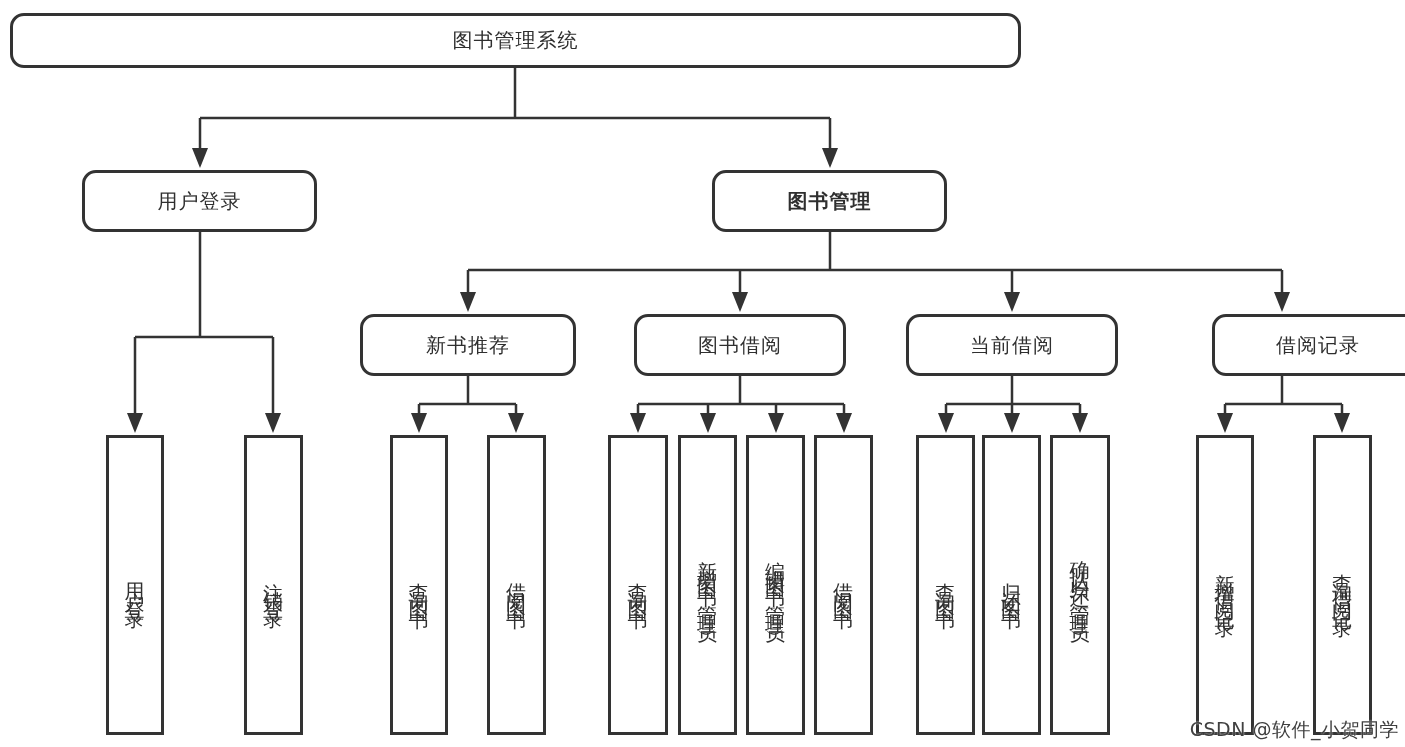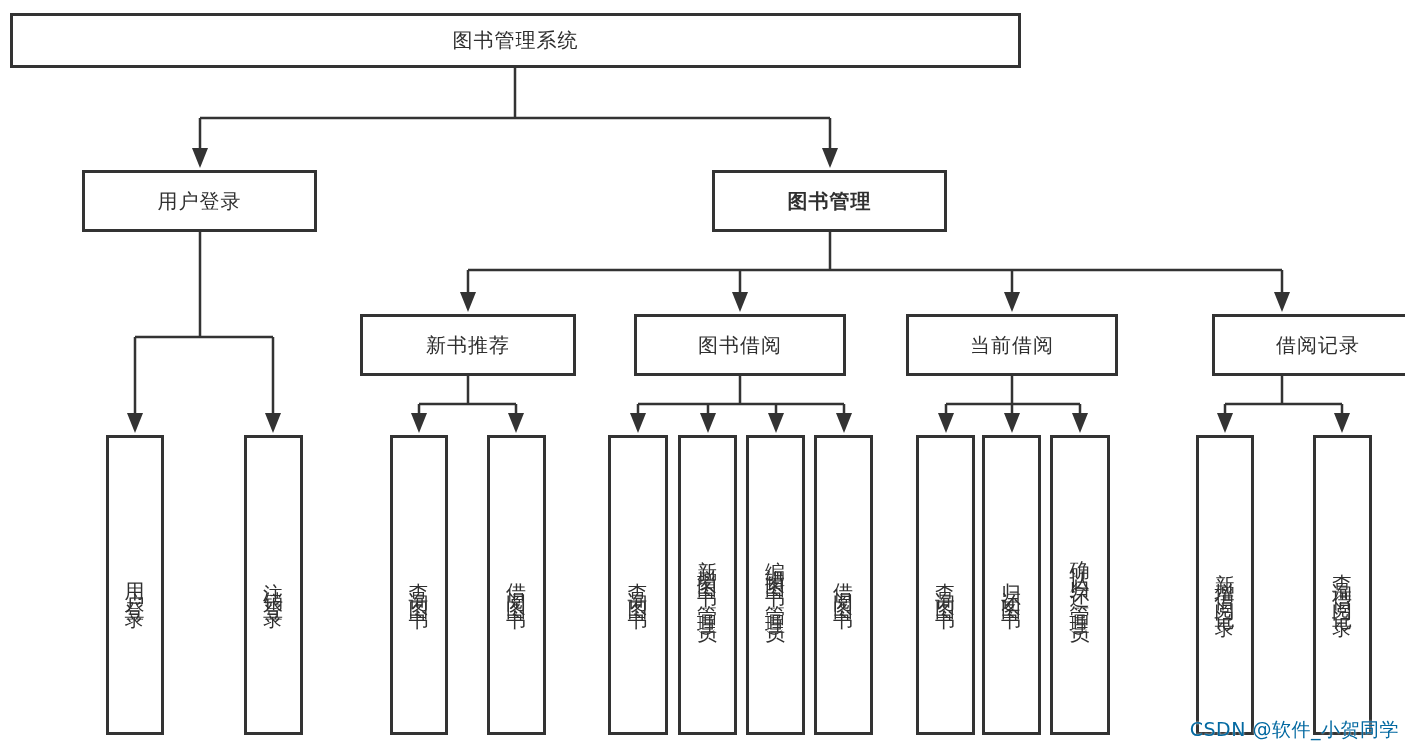--- a/index.html
+++ b/index.html
@@ -8,30 +8,30 @@
     font-family:"DejaVu Sans","Liberation Sans",sans-serif;
     overflow:hidden;
   }
   svg.connectors { position:absolute; left:0; top:0; width:1405px; height:747px; }
   .box {
     position:absolute; box-sizing:border-box; background:#ffffff;
     border:3px solid #333333; color:#2f2f2f;
     display:flex; align-items:center; justify-content:center;
     z-index:2;
   }
-  .box.h { height:62px; font-size:20px; letter-spacing:1px; }
+  .box.h { height:62px; font-size:20px; letter-spacing:1px;border-radius:14px; }
   .box.root { height:55px; }
   .box.v { top:435px; width:58px; height:300px; }
   .vt {
     writing-mode:vertical-rl; text-orientation:mixed;
     font-size:20px; letter-spacing:9px; white-space:nowrap; line-height:1.1;
   }
   .watermark {
     position:absolute; right:6px; bottom:4px; z-index:5;
-    font-size:19px; color:#0369a1; letter-spacing:0.5px;
+    font-size:19px; color:#404040; letter-spacing:0.5px;
     text-shadow:0 0 2px #ffffff;
   }
   .lines path { stroke:#333333; stroke-width:2.5; fill:none; }
   .lines polygon { fill:#333333; stroke:none; }
 </style>
 </head>
 <body>
 
 <div class="canvas">
 

